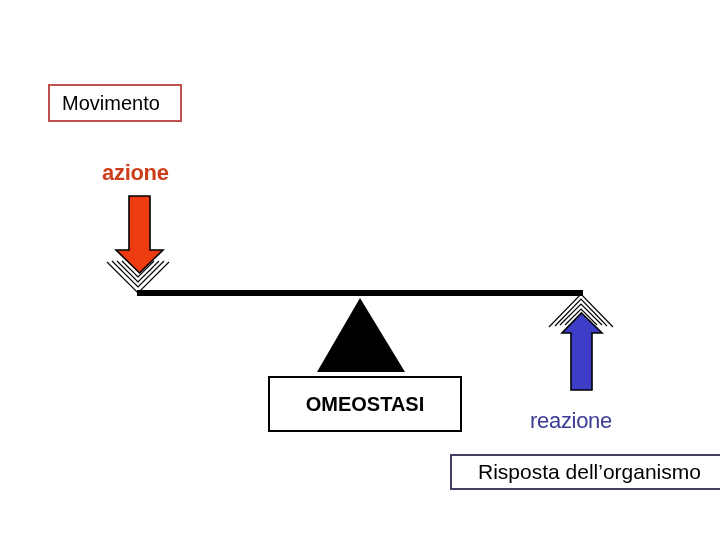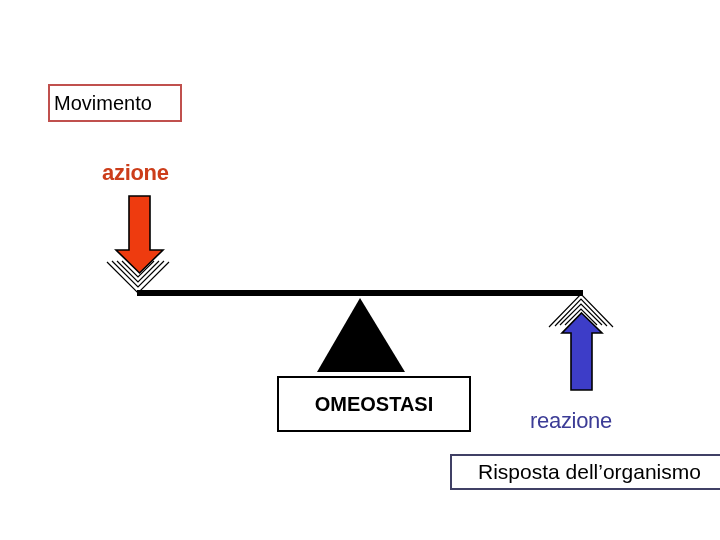--- a/index.html
+++ b/index.html
@@ -13,24 +13,24 @@
     position:absolute;
     background:#ffffff;
     display:flex;align-items:center;
     box-sizing:border-box;
     color:#000000;
   }
   #movimento-box{
     left:48px;top:84px;width:134px;height:38px;
     border:2px solid #C0504D;
     font-size:20px;
-    padding-left:4px;
+    padding-left:12px;
   }
   #omeostasi-box{
-    left:277px;top:376px;width:194px;height:56px;
+    left:268px;top:376px;width:194px;height:56px;
     border:2px solid #000000;
     font-size:20px;font-weight:bold;
     justify-content:center;
   }
   #risposta-box{
     left:450px;top:454px;width:279px;height:36px;
     border:2px solid #404065;
     font-size:21px;
     justify-content:center;
   }

